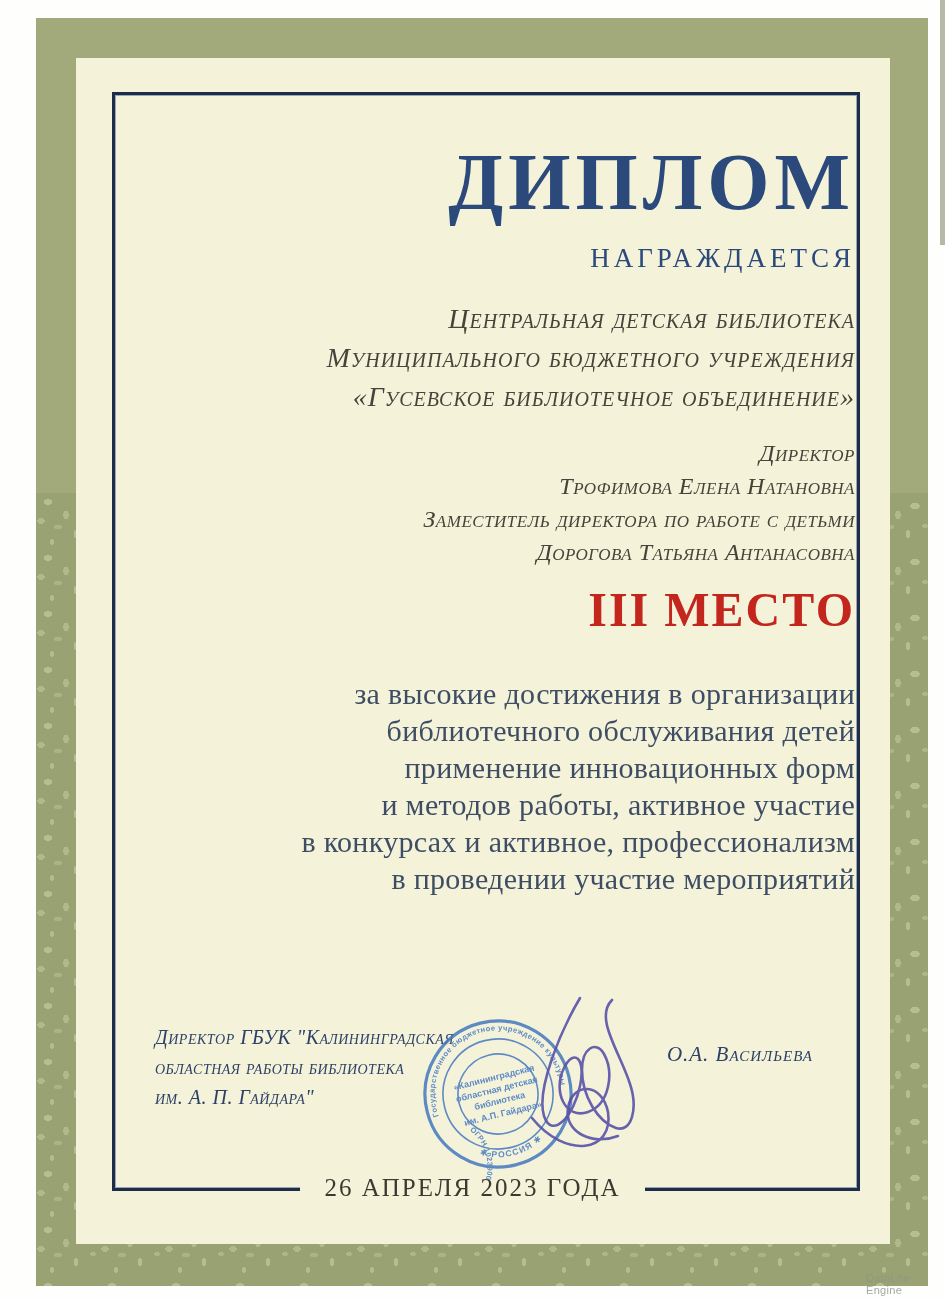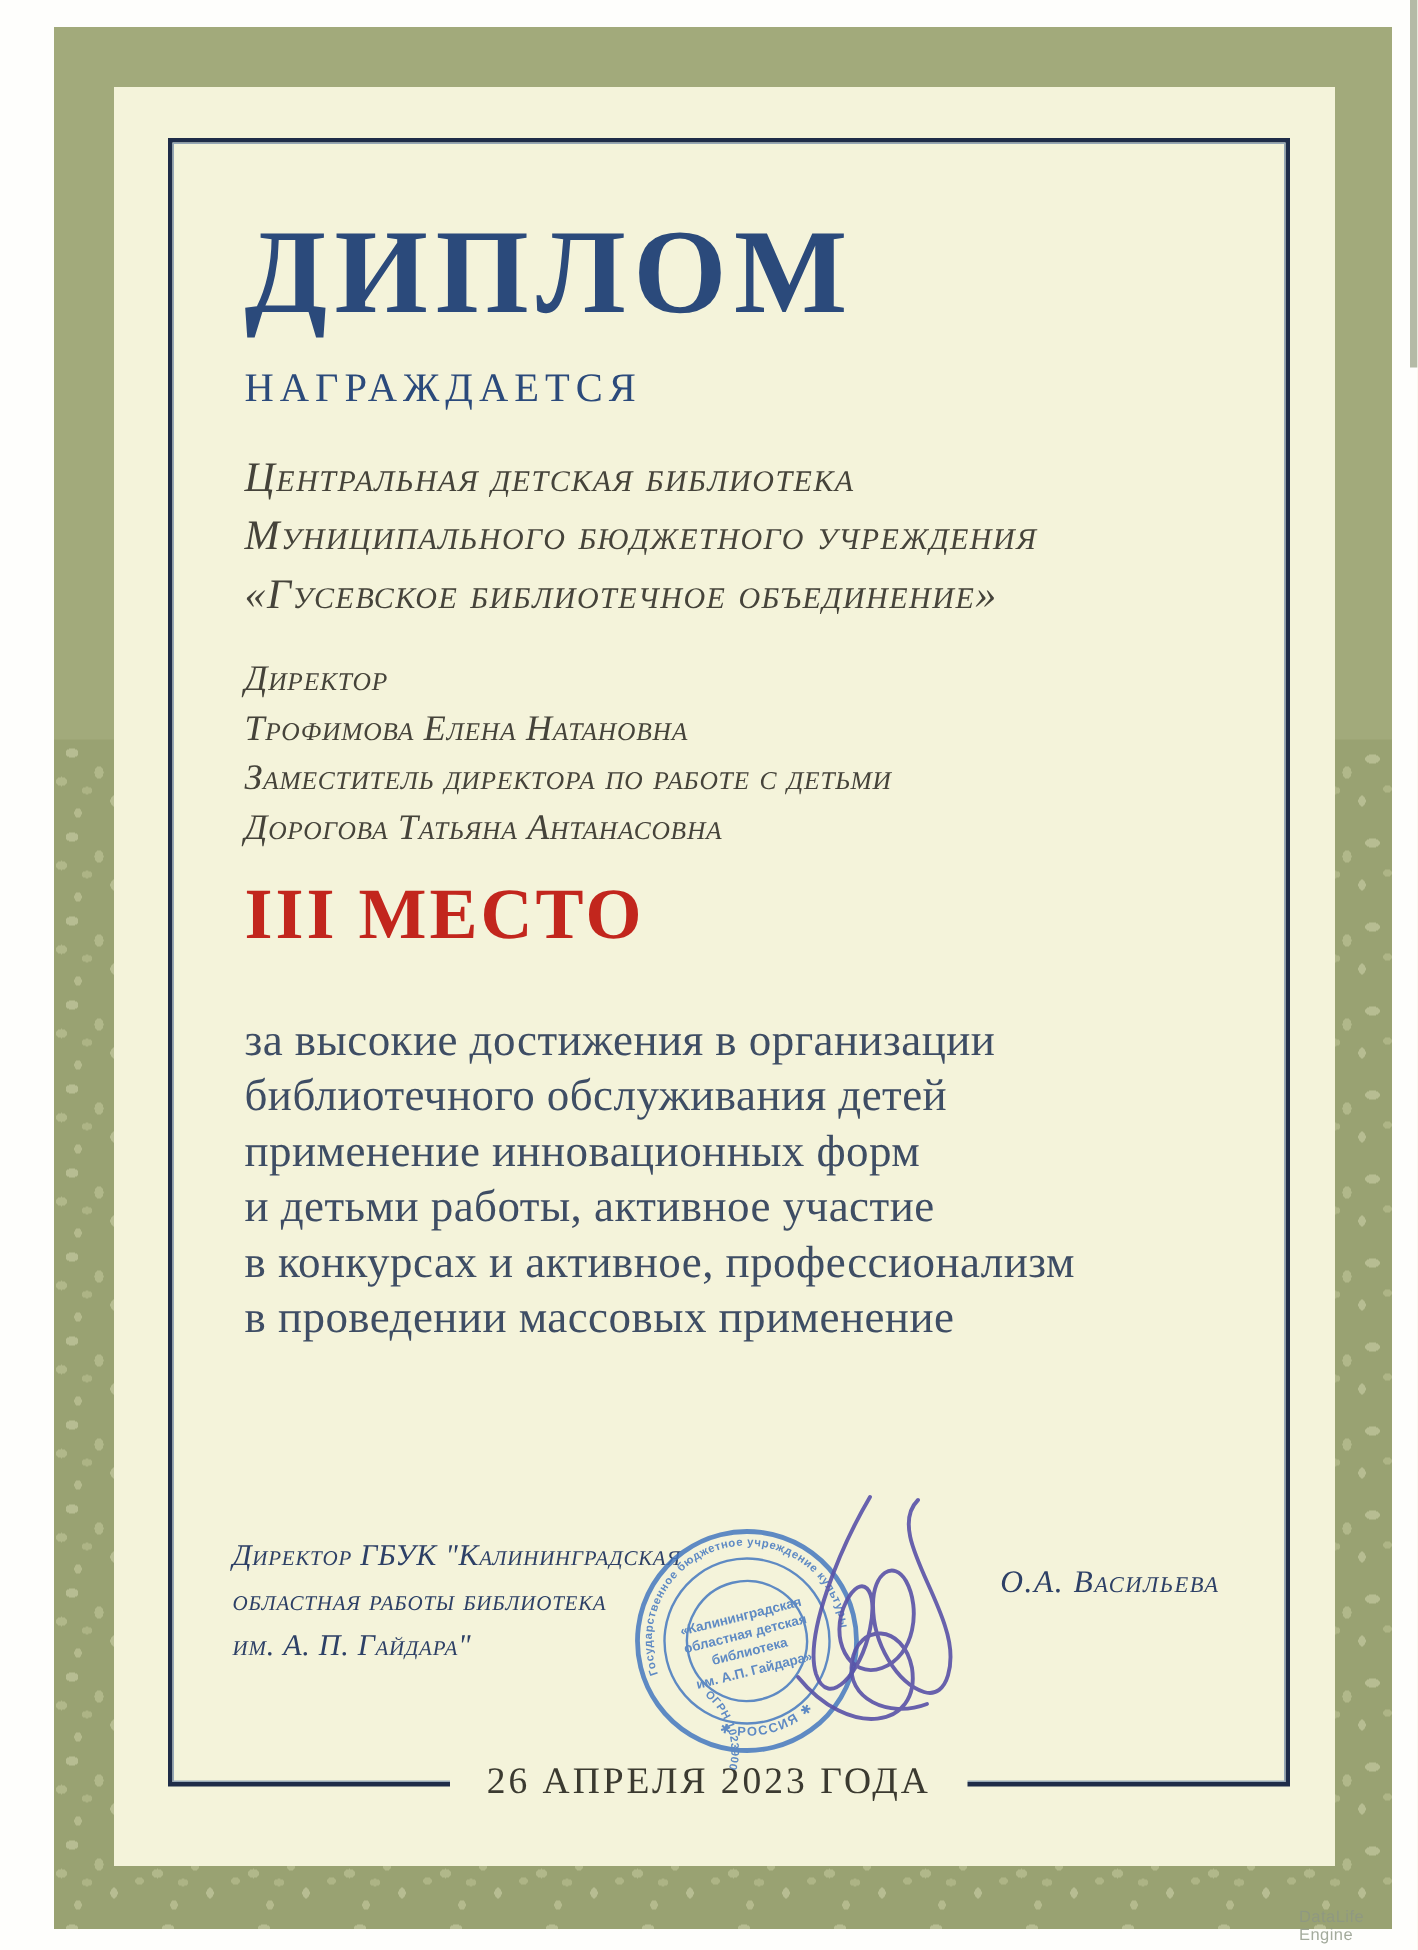--- a/index.html
+++ b/index.html
@@ -44,21 +44,21 @@
   .border-rect{
     position:absolute;left:112px;top:92px;width:742px;height:1093px;
     border:3px solid var(--c-border,#1f2c48);
     z-index:1;
   }
   .border-rect::before{
     content:"";position:absolute;inset:0;
     border:1px solid #96a7b6;
   }
 
-  .block{position:absolute;left:115px;width:740px;text-align:left;z-index:2;margin-left:48px;}
+  .block{position:absolute;left:115px;width:740px;text-align:right;z-index:2;}
 
   .title{
     top:138px;font-size:80px;line-height:88px;letter-spacing:5px;
     color:var(--c-title,#2b4a7b);font-weight:600;
   }
   .subtitle{
     top:242px;font-size:27px;line-height:32px;letter-spacing:4px;
     color:var(--c-title,#2b4a7b);
   }
   .sc{font-variant:small-caps;font-style:italic;}
@@ -139,23 +139,23 @@
     <div>Заместитель директора по работе с детьми</div>
     <div>Дорогова Татьяна Антанасовна</div>
   </div>
 
   <div class="block award">III МЕСТО</div>
 
   <div class="block body-text">
     <div>за высокие достижения в организации</div>
     <div>библиотечного обслуживания детей</div>
     <div>применение инновационных форм</div>
-    <div>и детьми работы, активное участие</div>
+    <div>и методов работы, активное участие</div>
     <div>в конкурсах и активное, профессионализм</div>
-    <div>в проведении массовых применение</div>
+    <div>в проведении участие мероприятий</div>
   </div>
 
   <div class="signer-position sc">
     <div>Директор  ГБУК "Калининградская</div>
     <div>областная работы библиотека</div>
     <div>им. А. П. Гайдара"</div>
   </div>
 
   <div class="signer-name sc">О.А. Васильева</div>
 

